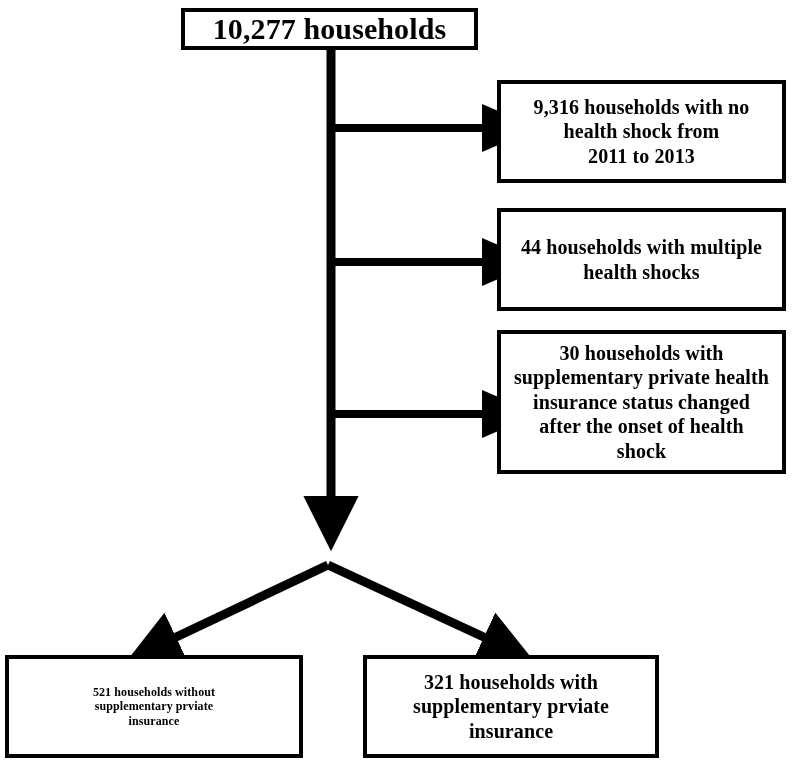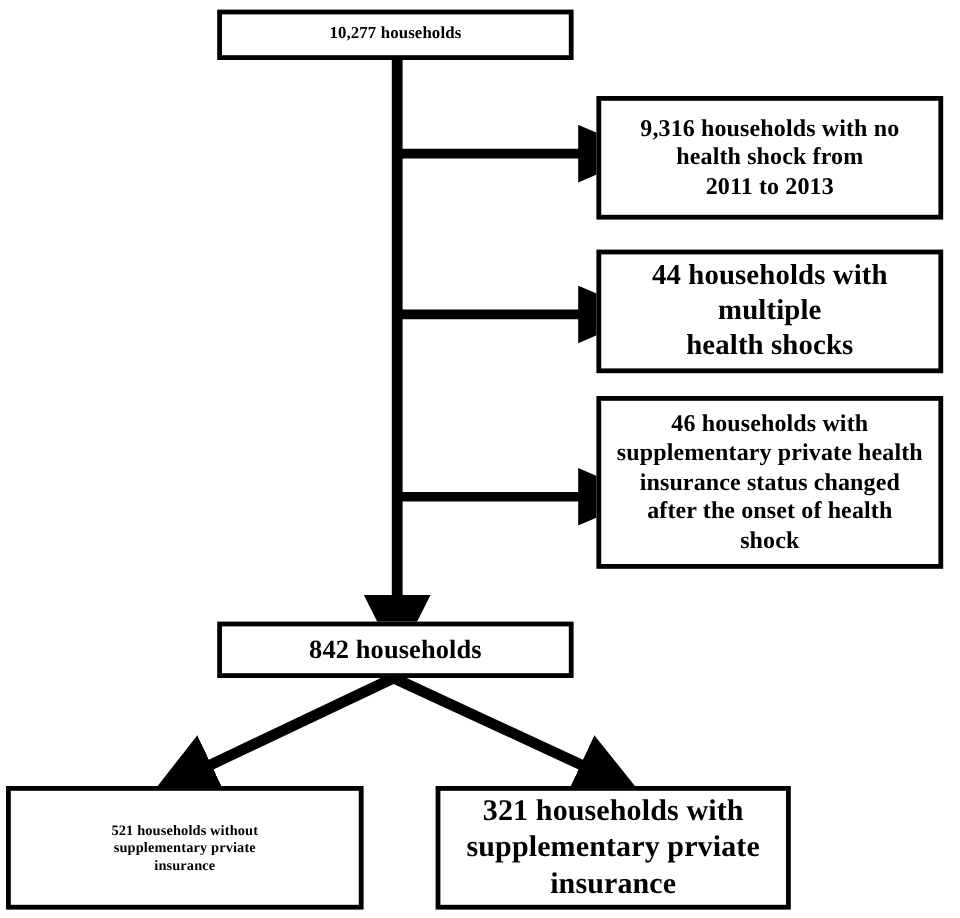--- a/index.html
+++ b/index.html
@@ -43,39 +43,39 @@
     width: 100%;
     padding: 0 6px;
     font-weight: 700;
     line-height: 1.22;
     white-space: pre-line;
     letter-spacing: 0.1px;
   }
 
   
   #node-total        { left: 181px; top: 8px;   width: 297px; height: 42px; }
-  #node-total .node-text        { font-size: 14px; }
+  #node-total .node-text        { font-size: 30px; }
 
   #node-no-shock     { left: 497px; top: 80px;  width: 289px; height: 103px; }
   #node-no-shock .node-text     { font-size: 20px; }
 
   #node-multiple     { left: 497px; top: 208px; width: 289px; height: 103px; }
-  #node-multiple .node-text     { font-size: 24px; }
+  #node-multiple .node-text     { font-size: 20px; }
 
   #node-status-change{ left: 497px; top: 330px; width: 289px; height: 144px; }
   #node-status-change .node-text{ font-size: 20px; }
 
   #node-analyzed     { left: 181px; top: 518px; width: 297px; height: 47px; }
   #node-analyzed .node-text     { font-size: 22px; }
 
   #node-without      { left: 5px;   top: 655px; width: 298px; height: 103px; }
   #node-without .node-text      { font-size: 12px; }
 
   #node-with         { left: 363px; top: 655px; width: 296px; height: 103px; }
-  #node-with .node-text         { font-size: 25px; }
+  #node-with .node-text         { font-size: 20px; }
 </style>
 </head>
 <body>
 
 <div id="flowchart">
 
   <svg id="arrow-layer" viewBox="0 0 800 765" width="800" height="765" xmlns="http://www.w3.org/2000/svg" aria-hidden="true">
 
     <defs>
       <marker id="head-right" markerWidth="7" markerHeight="7" refX="0.4" refY="3" orient="auto" markerUnits="strokeWidth">
@@ -123,30 +123,27 @@
 health shock from
 2011 to 2013</span>
   </div>
 
   <div class="node" id="node-multiple">
     <span class="node-text">44 households with multiple
 health shocks</span>
   </div>
 
   <div class="node" id="node-status-change">
-    <span class="node-text">46 households with
+    <span class="node-text">30 households with
 supplementary private health
 insurance status changed
 after the onset of health
 shock</span>
   </div>
 
-  <div class="node" id="node-analyzed">
-    <span class="node-text">842 households</span>
-  </div>
 
   <div class="node" id="node-without">
     <span class="node-text">521 households without
 supplementary prviate
 insurance</span>
   </div>
 
   <div class="node" id="node-with">
     <span class="node-text">321 households with
 supplementary prviate

